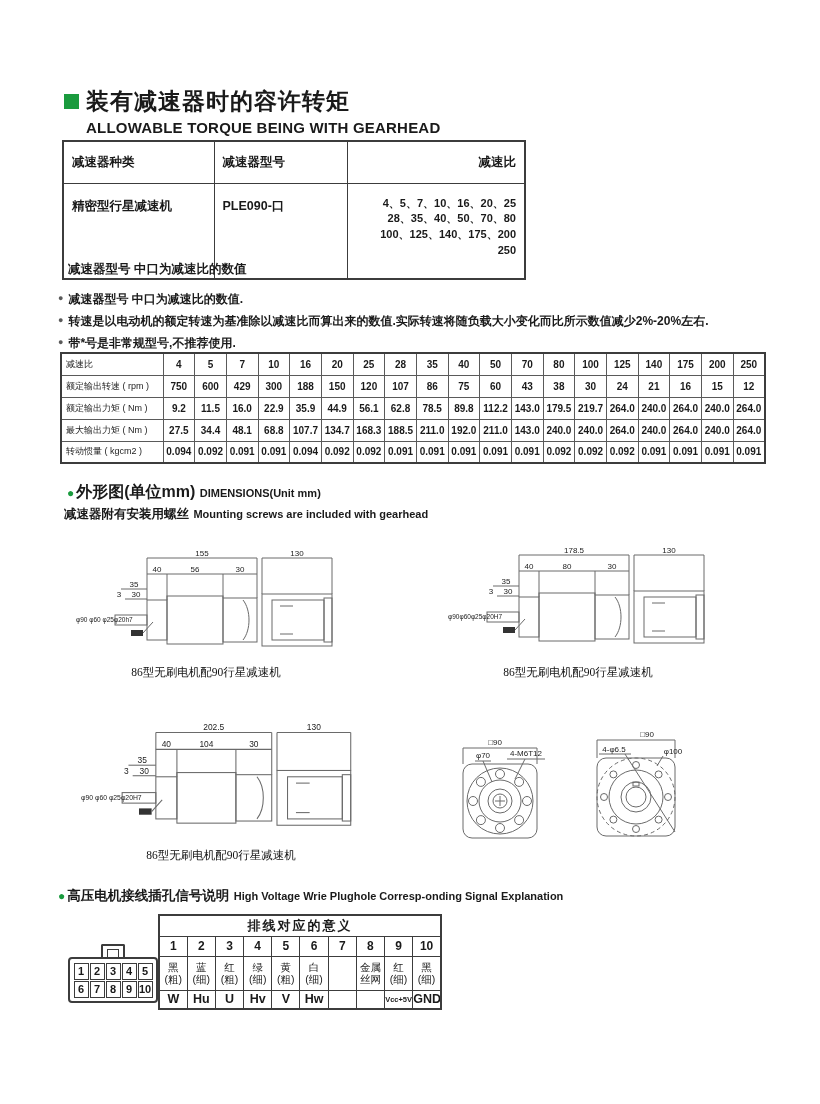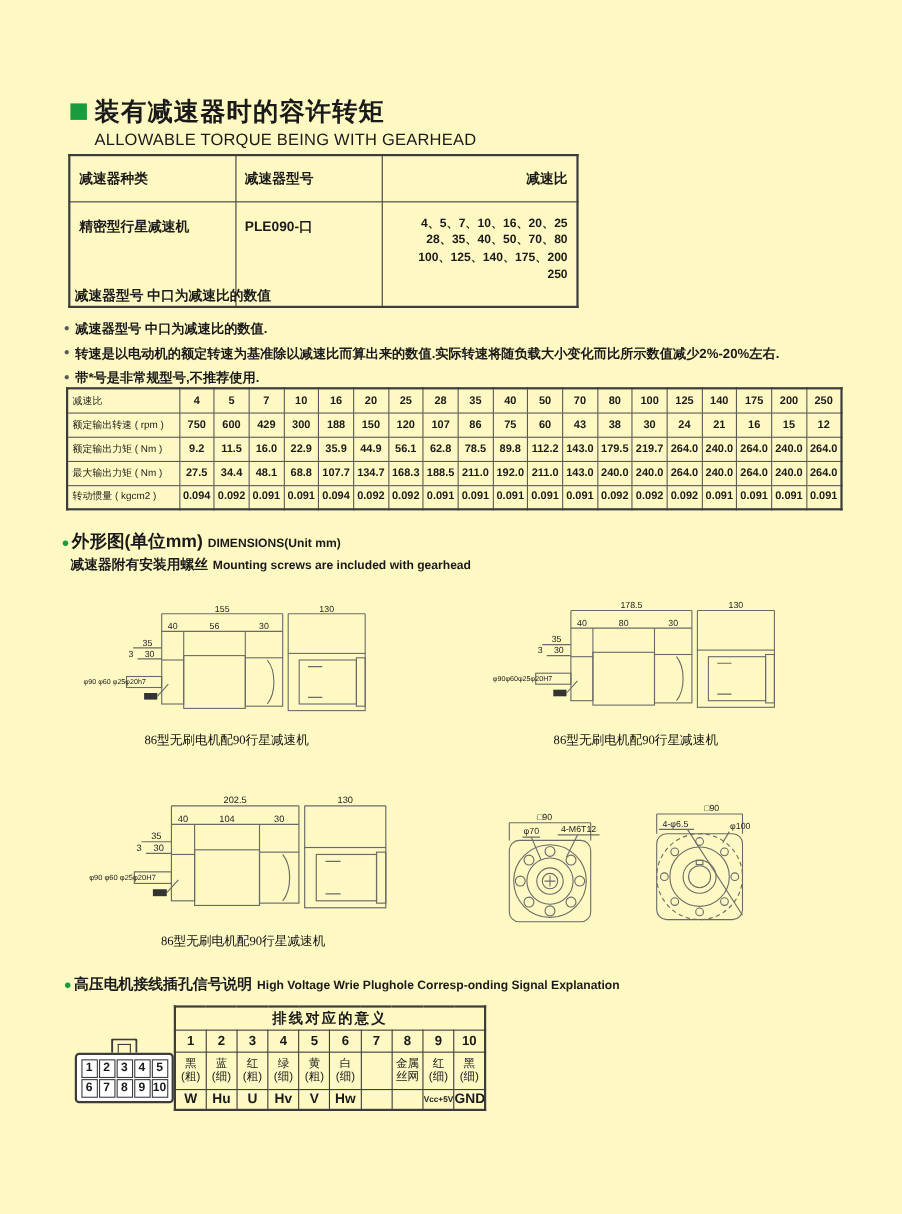--- a/index.html
+++ b/index.html
@@ -1,24 +1,24 @@
 <!DOCTYPE html>
 <html><head>
 <meta charset="utf-8">
 <style>
   * { margin:0; padding:0; box-sizing:border-box; }
   body { background:#e8e8e8; }
-  .page { position:relative; width:820px; height:1104px; background:#fef9c3; margin:0 auto;
+  .page { position:relative; width:820px; height:1104px; background:#ffffff; margin:0 auto;
           font-family:"Liberation Sans","DejaVu Sans",sans-serif; color:#1a1a1a; overflow:hidden; }
 
   
   .title-block { position:absolute; left:64px; top:86px; }
   .title-zh { font-size:23px; font-weight:bold; letter-spacing:1px; display:flex; align-items:center; }
   .green-sq { display:inline-block; width:15px; height:15px; margin-right:7px; }
-  .title-en { font-size:15px; font-weight:normal; margin-left:22px; margin-top:2px; letter-spacing:.2px; }
+  .title-en { font-size:15px; font-weight:bold; margin-left:22px; margin-top:2px; letter-spacing:.2px; }
 
   
   table { border-collapse:collapse; }
   .t1 { position:absolute; left:62px; top:140px; width:464px; border:2px solid #3c3c3c; table-layout:fixed; }
   .t1 th, .t1 td { border:1px solid #3c3c3c; font-size:12.5px; padding:4px 8px; }
   .t1 th { height:42px; text-align:left; font-weight:bold; }
   .t1 th.ra { text-align:right; }
   .t1 td { height:96px; vertical-align:top; font-weight:bold; padding-top:14px;margin-top:34px; }
   .t1 td.ratios { text-align:right; font-size:11px; line-height:1.45; padding-top:12px; }
   .t1-footnote { position:absolute; left:68px; top:261px; font-size:12.5px; font-weight:bold; }
@@ -27,21 +27,21 @@
   .notes { position:absolute; left:58px; top:291px; }
   .note-line { display:flex; align-items:flex-start; margin-bottom:5px; font-size:12px; font-weight:bold; }
   .note-dot { font-size:9px; color:#5a5a5a; margin-right:5px; line-height:15px; }
 
   
   .spec { position:absolute; left:60px; top:352px; width:706px; border:2px solid #3c3c3c; table-layout:fixed; }
   .spec td { border:1px solid #5a5a5a; height:22px; text-align:center; font-size:10px; font-weight:bold; overflow:hidden; }
   .spec td.rowlabel { width:102px; text-align:left; font-size:9px; font-weight:normal; padding-left:4px; color:#222; }
 
   
-  .dims-header { position:absolute; left:56px; top:482px; font-weight:bold; }
+  .dims-header { position:absolute; left:67px; top:482px; font-weight:bold; }
   .dims-header .zh { font-size:16px; } .dims-header .en { font-size:11px; }
   .dims-sub { position:absolute; left:64px; top:504px; font-weight:bold; }
   .dims-sub .zh { font-size:12.5px; } .dims-sub .en { font-size:11px; }
   .gdot { color:#1a9b3e; font-size:12px; margin-right:2px; }
 
   svg { position:absolute; }
   svg text { font-family:"Liberation Sans","DejaVu Sans",sans-serif; fill:#222; }
   .caption { position:absolute; text-align:center; font-size:11.5px; color:#111;
              font-family:"Liberation Serif","DejaVu Serif",serif; }
 

